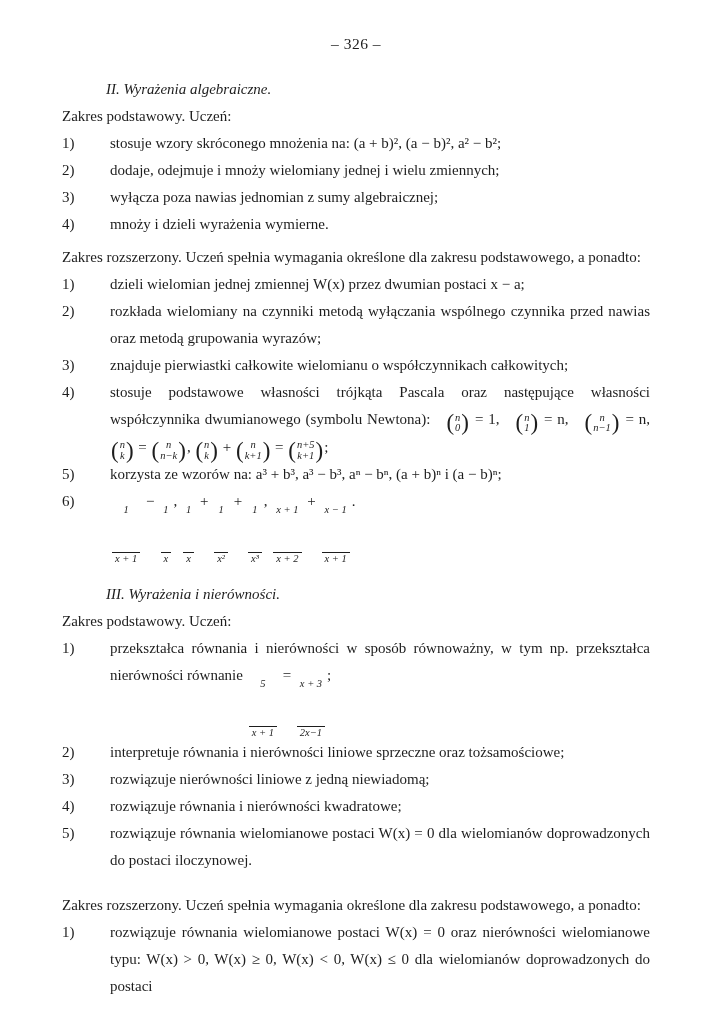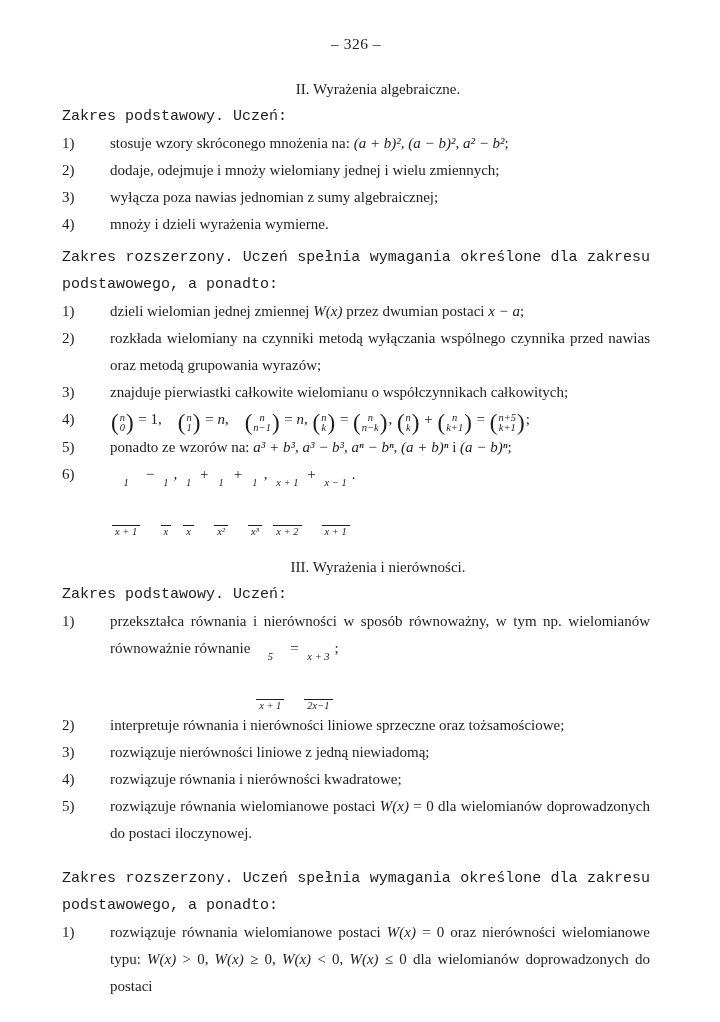--- a/index.html
+++ b/index.html
@@ -10,29 +10,29 @@
   }
   .page{position:relative;width:720px;height:1022px;background:#ffffff;overflow:hidden;}
   .page-number{
     position:absolute;top:35px;left:62px;width:588px;
     text-align:center;font-size:15.5px;letter-spacing:.5px;
   }
   .content{
     position:absolute;top:76px;left:62px;width:588px;
     font-size:15px;line-height:27px;
   }
-  .heading{padding-left:44px;text-align:center;}
-  .para{text-align:justify;font-family:Liberation Mono, monospace;}
+  .heading{padding-left:44px;text-align:left;font-style:italic;}
+  .para{text-align:justify;}
   .item{display:flex;}
   .item .num{flex:0 0 48px;}
   .item .body{flex:1;text-align:justify;}
   .gap-sm{height:6px;}
   .gap-md{height:16px;}
   .gap-lg{height:18px;}
-  .mi{font-style:italic;}
+  .mi{}
   .frac{
     display:inline-flex;flex-direction:column;align-items:center;
     vertical-align:-7px;font-size:10.5px;line-height:12px;
     font-style:italic;margin:0 2px;
   }
   .frac .num{padding:0 3px;}
   .frac .den{border-top:1px solid #1d1d1d;padding:0 3px;}
   .binom{display:inline-flex;align-items:center;vertical-align:-6px;margin:0 1px;}
   .binom .paren{font-size:23px;line-height:20px;font-style:normal;}
   .binom .col{
@@ -73,21 +73,21 @@
       <div class="item">
         <span class="num">2)</span>
         <span class="body"><span>rozkłada wielomiany na czynniki metodą wyłączania wspólnego czynnika przed nawias oraz metodą grupowania wyrazów;</span></span>
       </div>
       <div class="item">
         <span class="num">3)</span>
         <span class="body"><span>znajduje pierwiastki całkowite wielomianu o współczynnikach całkowitych;</span></span>
       </div>
       <div class="item">
         <span class="num">4)</span>
-        <span class="body"><span class="binom">
+        <span class="body"><span>stosuje podstawowe własności trójkąta Pascala oraz następujące własności współczynnika dwumianowego (symbolu Newtona): </span><span class="binom">
             <span class="paren">(</span>
             <span class="col">
               <span>n</span>
               <span>0</span>
             </span>
             <span class="paren">)</span>
           </span><span> = 1, </span><span class="binom">
             <span class="paren">(</span>
             <span class="col">
               <span>n</span>
@@ -133,21 +133,21 @@
             <span class="paren">(</span>
             <span class="col">
               <span>n+5</span>
               <span>k+1</span>
             </span>
             <span class="paren">)</span>
           </span><span>;</span></span>
       </div>
       <div class="item">
         <span class="num">5)</span>
-        <span class="body"><span>ponadto ze wzorów na: </span><span class="mi">a³ + b³, a³ − b³, aⁿ − bⁿ, (a + b)ⁿ</span><span> i </span><span class="mi">(a − b)ⁿ</span><span>;</span></span>
+        <span class="body"><span>korzysta ze wzorów na: </span><span class="mi">a³ + b³, a³ − b³, aⁿ − bⁿ, (a + b)ⁿ</span><span> i </span><span class="mi">(a − b)ⁿ</span><span>;</span></span>
       </div>
       <div class="item">
         <span class="num">6)</span>
         <span class="body"><span class="frac">
             <span class="num">1</span>
             <span class="den">x + 1</span>
           </span><span> − </span><span class="frac">
             <span class="num">1</span>
             <span class="den">x</span>
           </span><span>, </span><span class="frac">
@@ -165,21 +165,21 @@
           </span><span> + </span><span class="frac">
             <span class="num">x − 1</span>
             <span class="den">x + 1</span>
           </span><span>.</span></span>
       </div>
       <div class="gap-md"></div>
       <div class="heading"><span>III. Wyrażenia i nierówności.</span></div>
       <div class="para"><span>Zakres podstawowy. Uczeń:</span></div>
       <div class="item">
         <span class="num">1)</span>
-        <span class="body"><span>przekształca równania i nierówności w sposób równoważny, w tym np. wielomianów równoważnie równanie </span><span class="frac">
+        <span class="body"><span>przekształca równania i nierówności w sposób równoważny, w tym np. przekształca nierówności równanie </span><span class="frac">
             <span class="num">5</span>
             <span class="den">x + 1</span>
           </span><span> = </span><span class="frac">
             <span class="num">x + 3</span>
             <span class="den">2x−1</span>
           </span><span>;</span></span>
       </div>
       <div class="item">
         <span class="num">2)</span>
         <span class="body"><span>interpretuje równania i nierówności liniowe sprzeczne oraz tożsamościowe;</span></span>

